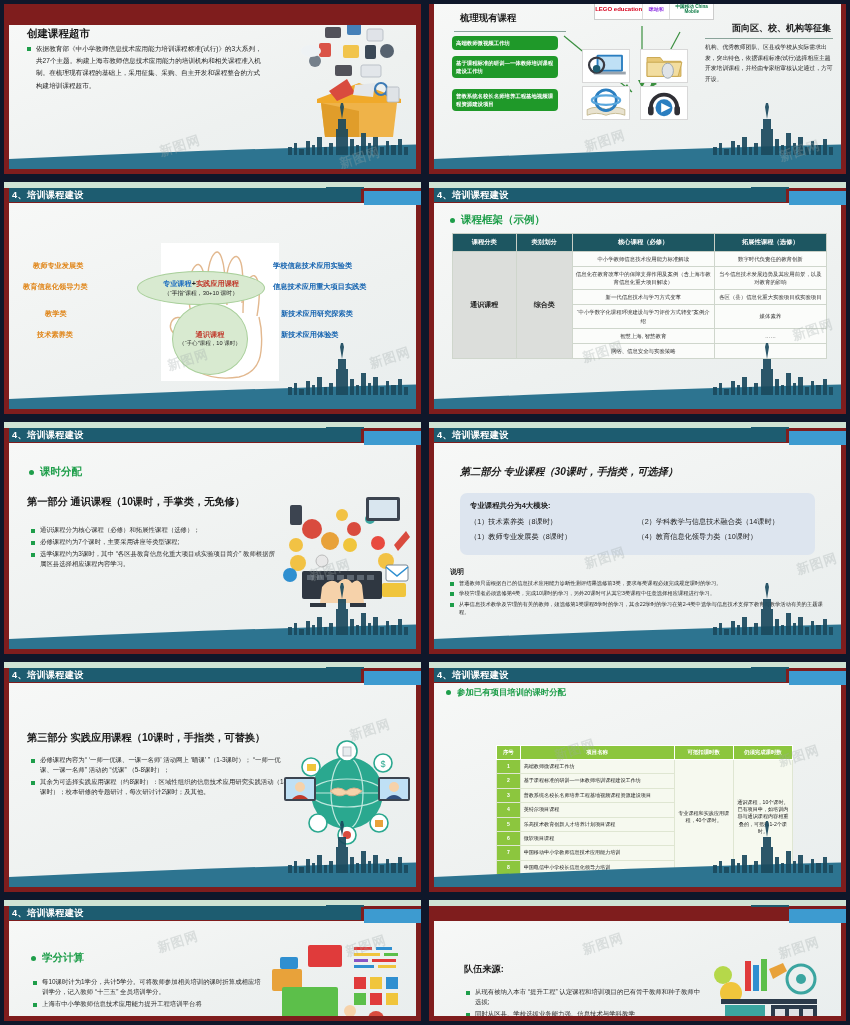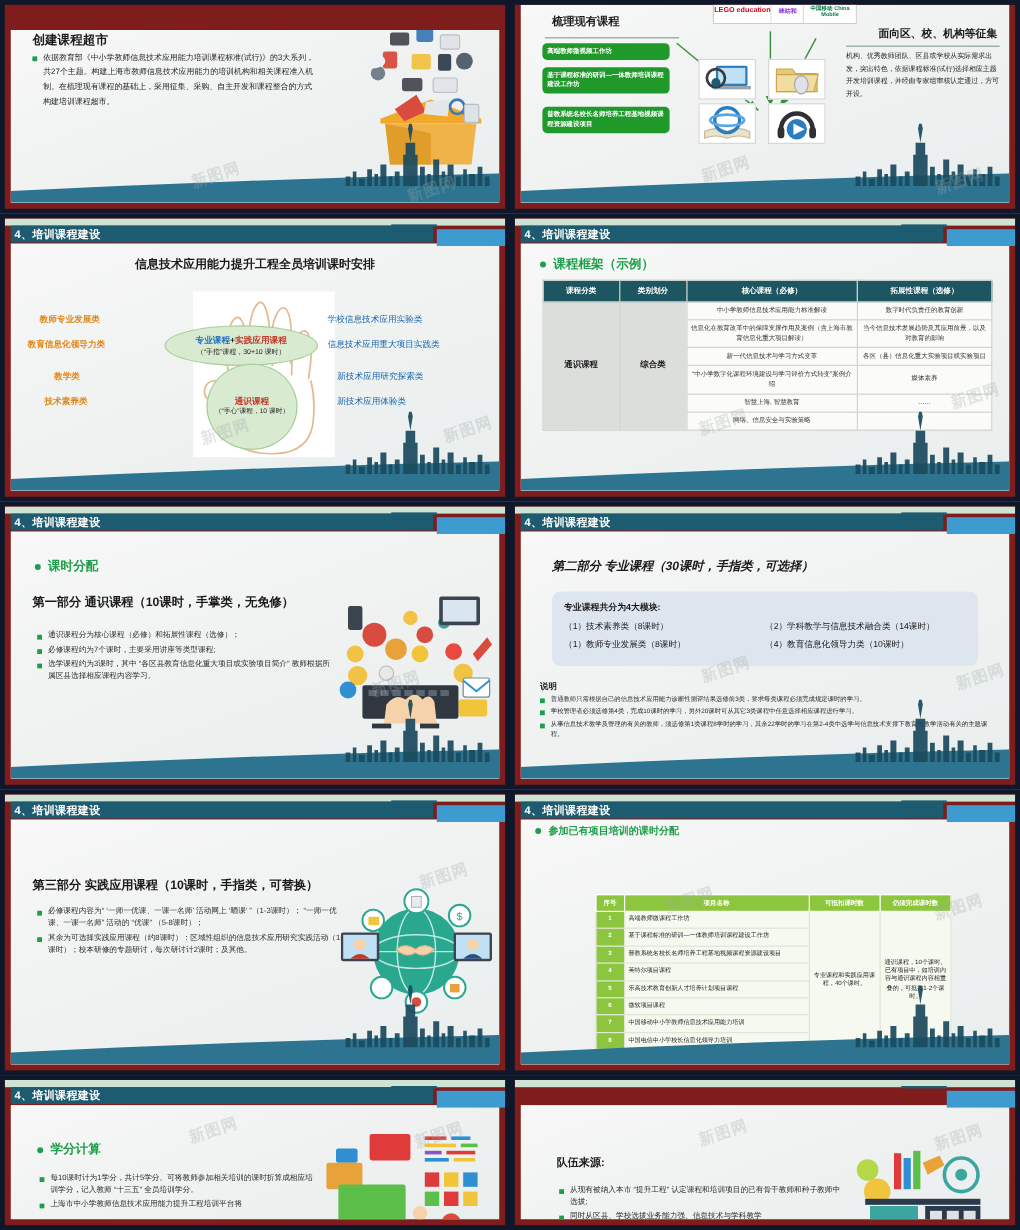--- a/index.html
+++ b/index.html
@@ -109,21 +109,21 @@
   .s2 .p2 { position: absolute; right: 8px; top: 38px; width: 128px; font-size: 5.8px; line-height: 1.85; color: #222; }
   .logostrip { position: absolute; left: 160px; top: -6px; width: 120px; height: 22px; background:#fff; border:1px solid #ccc; display:flex; }
   .icon-card { position: absolute; background: #fff; border: 1px solid #d8d8d8; }
 
   
   .s3 .ttl3 { position: absolute; left: 0; right: 0; top: 10px; text-align: center; font-size: 10px; font-weight: bold; color: #1a1a1a; }
   .s3 .handbox { position: absolute; left: 152px; top: 40px; width: 118px; height: 138px; background: #fff; }
   .ell-a { position: absolute; left: 128px; top: 68px; width: 128px; height: 34px; border-radius: 50%; background: #d8ead0; border: 1px solid #a8cf9a; display:flex; align-items:center; justify-content:center; text-align:center; }
   .ell-b { position: absolute; left: 163px; top: 100px; width: 76px; height: 72px; border-radius: 50%; background: #d8ead0; border: 1px solid #a8cf9a; display:flex; align-items:center; justify-content:center; text-align:center; }
   .lbl-L { position: absolute; font-size: 7.2px; font-weight: bold; color: #e0861a; white-space: nowrap; }
-  .lbl-R { position: absolute; font-size: 7.2px; font-weight: normal; color: #1664b0; white-space: nowrap; }
+  .lbl-R { position: absolute; font-size: 7.2px; font-weight: bold; color: #1664b0; white-space: nowrap; }
 
   
   .tbl { border-collapse: collapse; width: 100%; }
   .tbl th {
     background: #1d5661; color: #fff; font-size: 6.3px; font-weight: bold;
     padding: 4px 2px; border: 1px solid #c8cfc6; text-align: center;
   }
   .tbl td {
     font-size: 5.4px; color: #333; padding: 3px 3px; border: 1px solid #cfd6cc;
     text-align: center; line-height: 1.5; background: #fbfcfa;
@@ -282,21 +282,20 @@
   </div>
 
   <div class="slide s3">
     <div class="topstrip"></div>
     <div class="hdrline"></div>
     <div class="hdrtab"></div>
     <div class="hdrbar">
       <span class="ttl">4、培训课程建设</span>
     </div>
     <div class="body">
-      <div class="ttl3">信息技术应用能力提升工程全员培训课时安排</div>
 
       <div class="handbox">
         <svg viewBox="0 0 118 138" style="width:100%;height:100%;">
           <g fill="none" stroke="#e2b88f" stroke-width="1.4">
             <path d="M30 70 q-6 -28 2 -44 q6 -10 10 2 q4 12 4 34"></path>
             <path d="M48 62 q-4 -34 3 -48 q6 -11 10 2 q4 12 3 42"></path>
             <path d="M66 62 q-3 -32 4 -44 q6 -10 10 2 q3 11 1 40"></path>
             <path d="M82 70 q0 -26 6 -34 q6 -8 9 3 q3 10 -1 34"></path>
             <path d="M28 78 q-14 -8 -18 2 q-3 8 8 14"></path>
             <path d="M22 96 q-2 22 14 32 q18 10 42 6 q20 -5 22 -26 q2 -18 -2 -34"></path>

